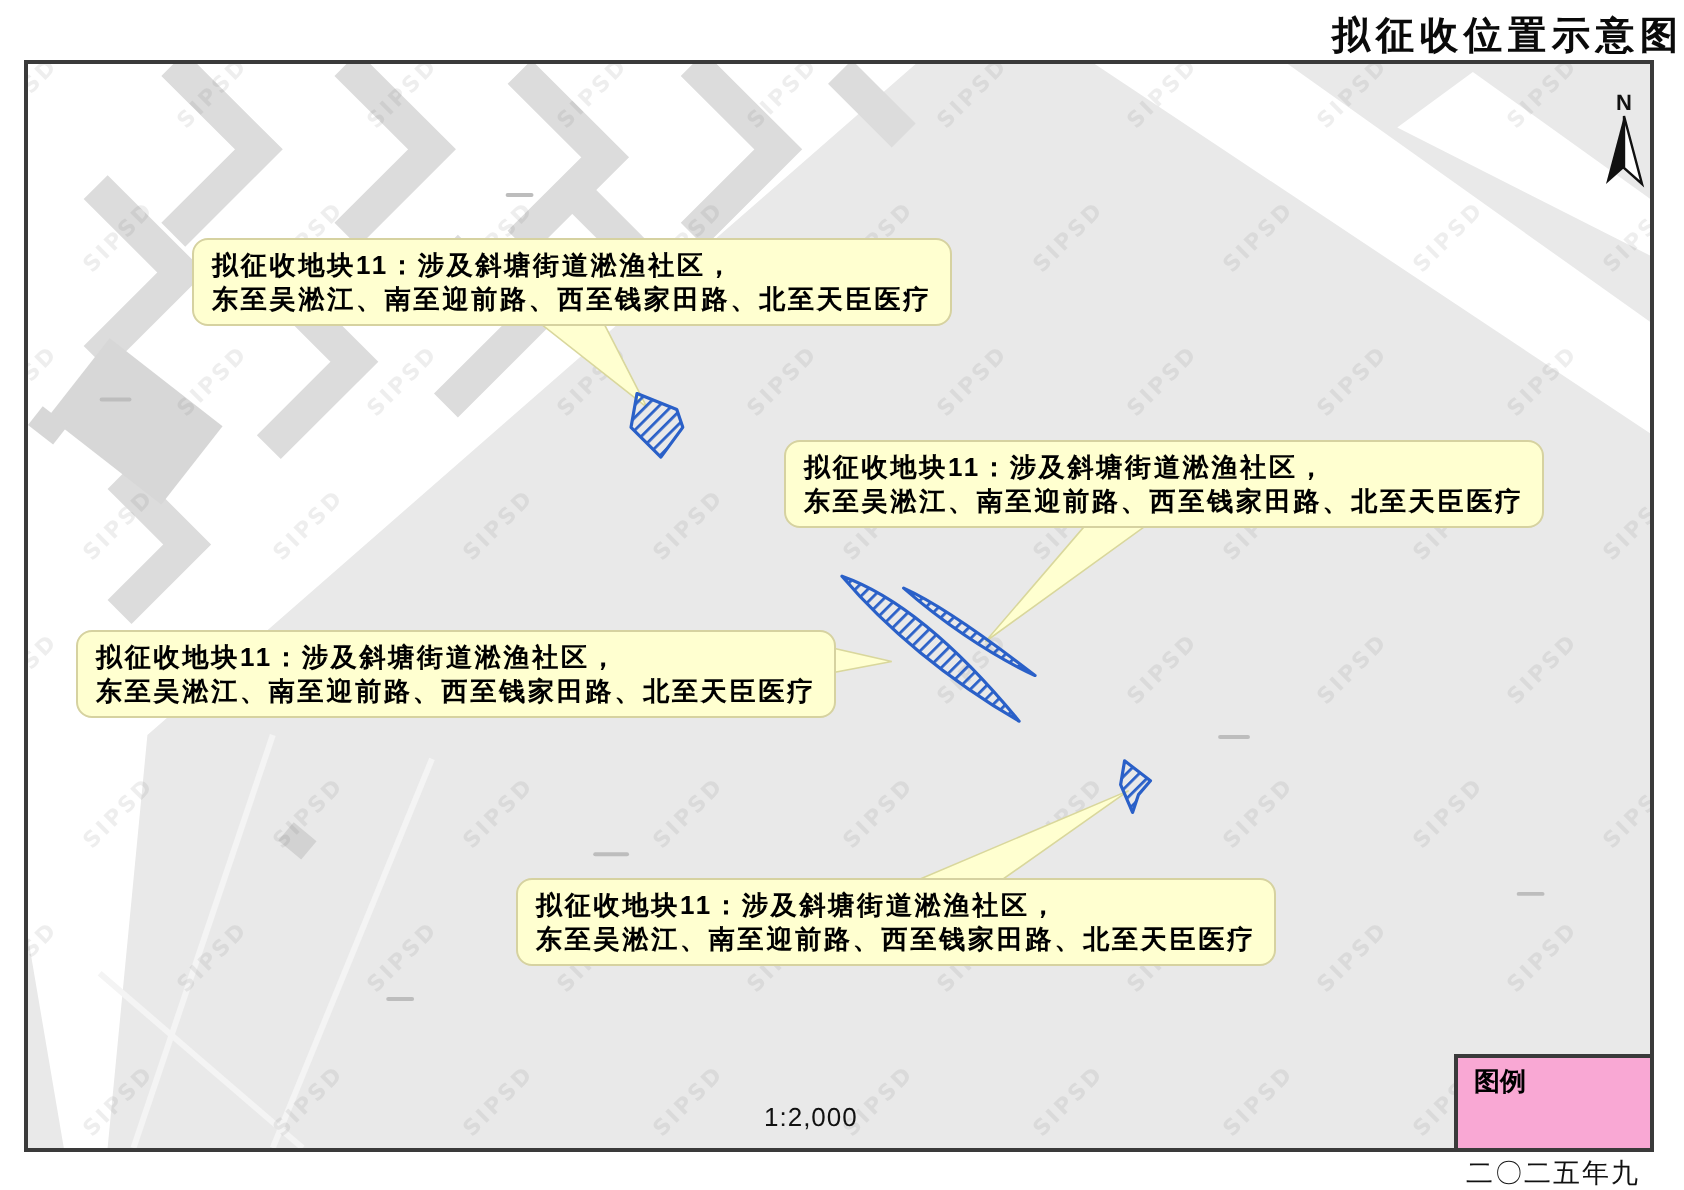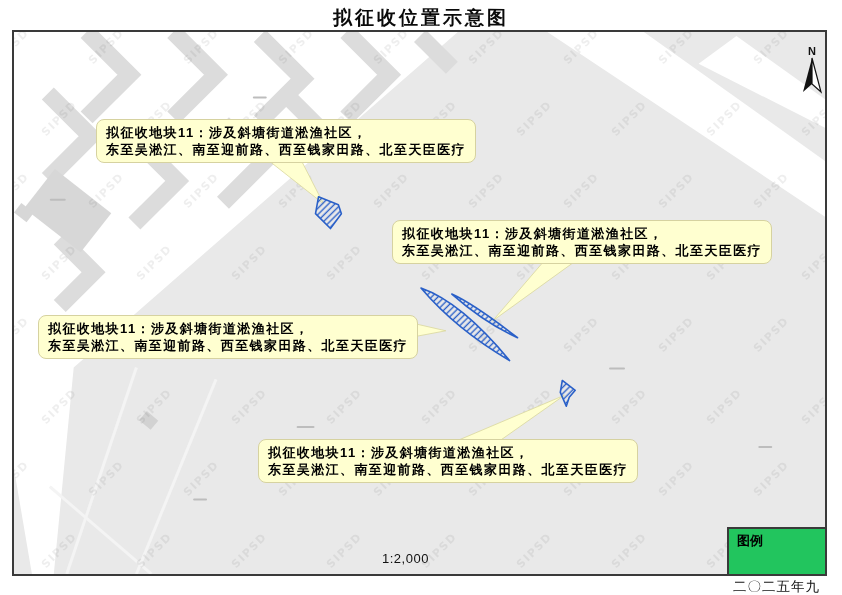--- a/index.html
+++ b/index.html
@@ -10,21 +10,21 @@
     --callout-border:#d6d2a0;
     --parcel-outline:#2a60c8;
     --frame-border:#3a3a3a;
   }
   *{margin:0;padding:0;box-sizing:border-box;}
   body{
     width:842px;height:595px;position:relative;background:#ffffff;
     font-family:"Liberation Sans","DejaVu Sans",sans-serif;overflow:hidden;
   }
   .page-title{
-    position:absolute;top:5px;left:0;width:842px;text-align:center;
+    position:absolute;top:5px;left:0;width:842px;text-align:right;
     font-size:19px;font-weight:bold;letter-spacing:3px;color:#0a0a0a;
   }
   .map-frame{
     position:absolute;left:12px;top:30px;width:815px;height:546px;
     border:2px solid var(--frame-border);background:var(--map-background);
     overflow:hidden;
   }
   .map-frame svg.layer{position:absolute;left:0;top:0;width:100%;height:100%;}
   .wm-layer{position:absolute;inset:0;overflow:hidden;pointer-events:none;}
   .wm{
@@ -39,21 +39,21 @@
     font-size:13px;font-weight:bold;line-height:17px;color:#000;
     letter-spacing:1.4px;
   }
   .north{position:absolute;left:781px;top:12px;width:34px;height:52px;}
   .scale-text{
     position:absolute;left:368px;top:519px;font-size:13px;color:#111;
     letter-spacing:0.5px;
   }
   .legend{
     position:absolute;right:0;bottom:0;width:98px;height:47px;
-    background:#22c55e;border:2px solid var(--frame-border);
+    background:#f9a8d4;border:2px solid var(--frame-border);
     border-right:none;border-bottom:none;padding:3px 8px 0 8px;
   }
   .legend-title{font-size:13px;font-weight:bold;color:#000;display:block;}
   .legend-item{display:flex;align-items:center;gap:5px;margin-top:3px;}
   .legend-label{font-family:"Liberation Serif","DejaVu Serif",serif;font-size:10.5px;color:#111;}
   .map-date{
     position:absolute;left:726px;top:578px;width:101px;text-align:center;
     font-family:"Liberation Serif","DejaVu Serif",serif;font-size:13.5px;
     letter-spacing:1px;color:#111;
   }

